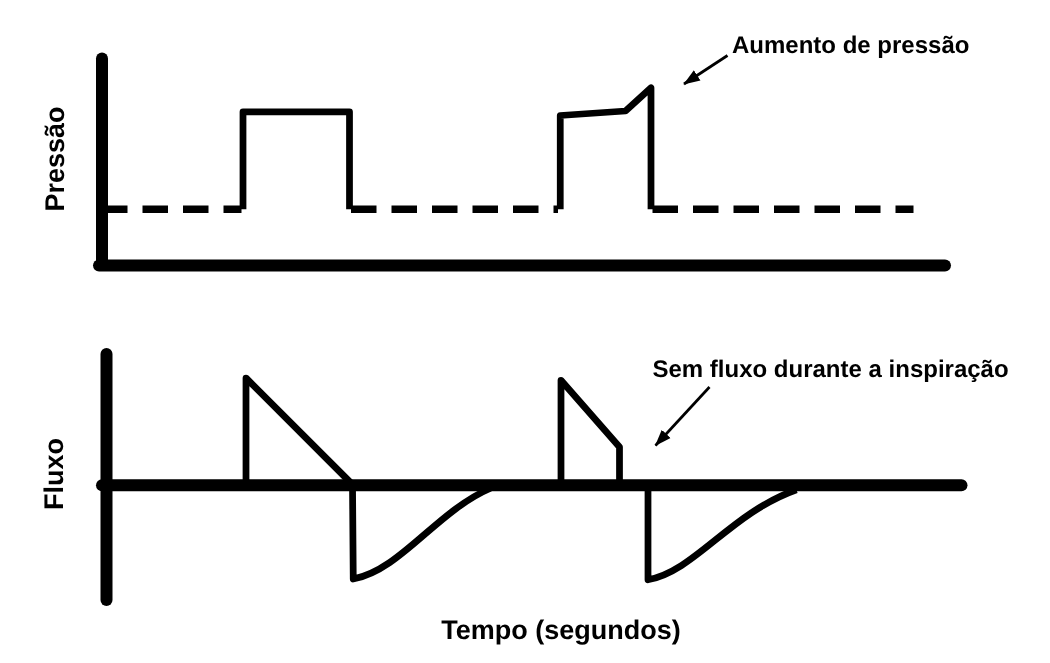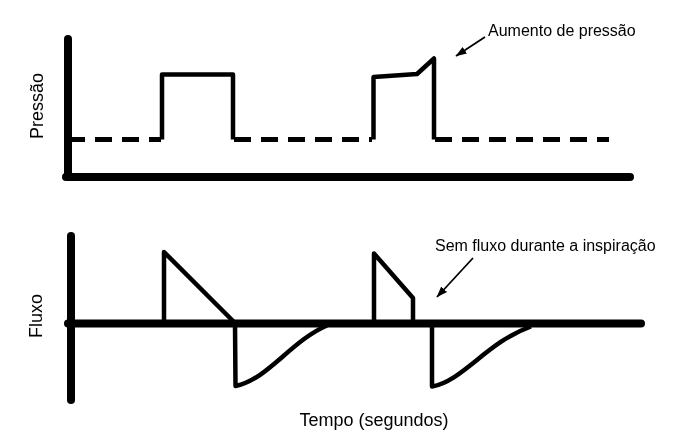--- a/index.html
+++ b/index.html
@@ -9,20 +9,21 @@
     width: 700px;
     height: 442px;
     overflow: hidden;
     font-family: "Liberation Sans", sans-serif;
   }
   .stage {
     position: relative;
     width: 700px;
     height: 442px;
     background: #ffffff;
+    font-weight: bold;
   }
   svg { display: block; }
   .stroke {
     fill: none;
     stroke: #000000;
   }
   .axis       { stroke-width: 8;   stroke-linecap: round; }
   .zero-line  { stroke-width: 8;   stroke-linecap: round; }
   .dash       { stroke-width: 5;   stroke-dasharray: 17 10; }
   .wave       { stroke-width: 4.5; stroke-linejoin: round; }

